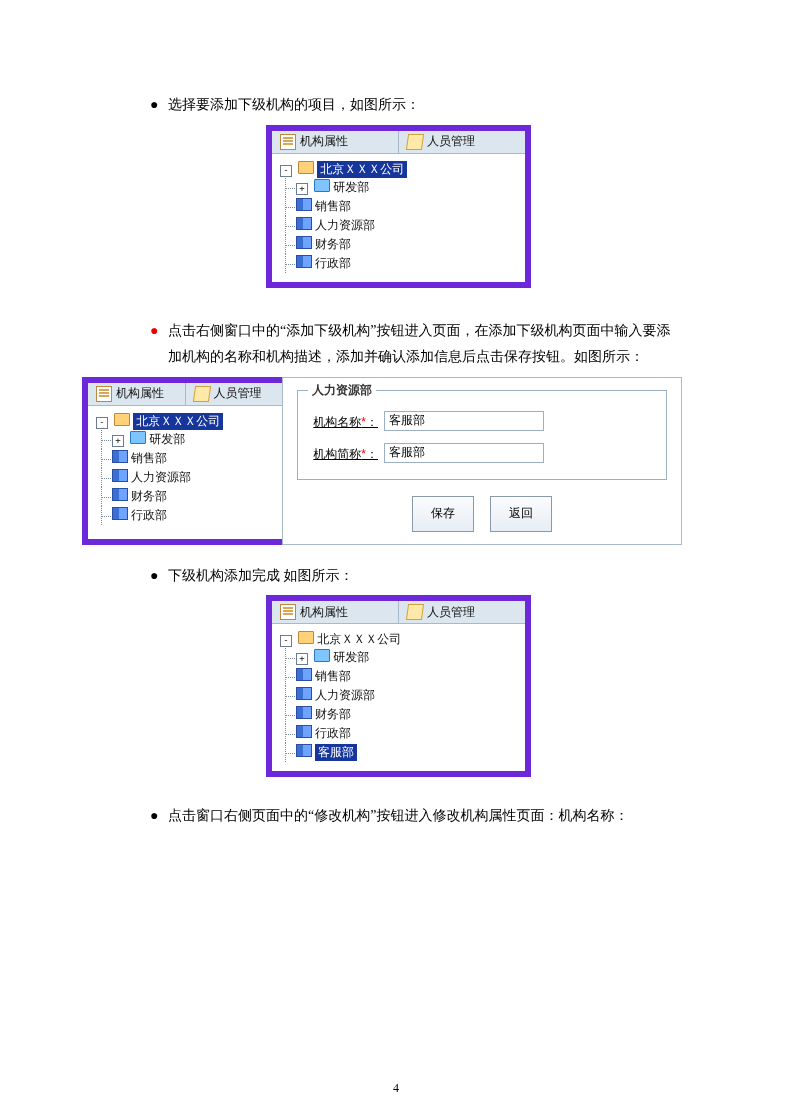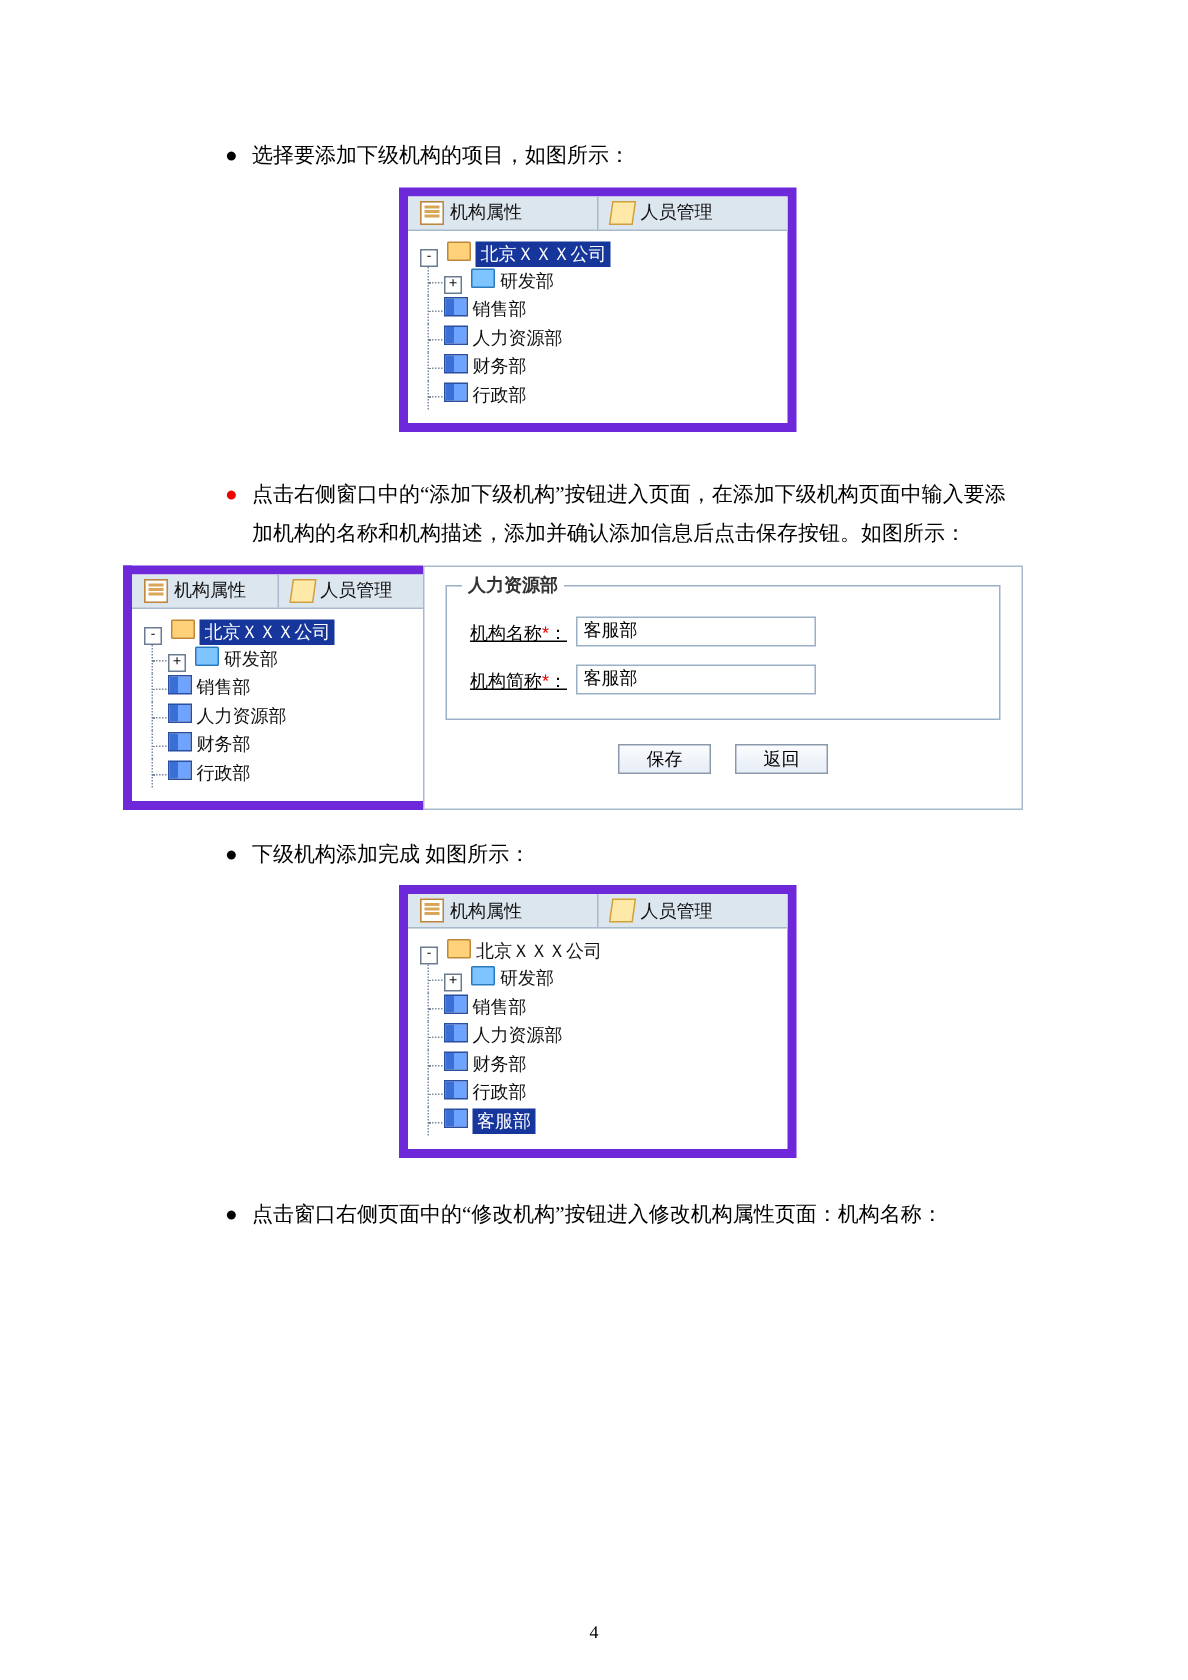--- a/index.html
+++ b/index.html
@@ -144,21 +144,21 @@
     border:1px solid #9bb0c7; font-family:inherit; font-size:12px;
     padding:2px 4px; resize:none; width:270px; height:70px;
     overflow-y: scroll;
   }
   .btnbar {
     display:flex; justify-content:center; gap:16px;
     padding: 8px 0 12px 0;
   }
   button.win {
     font-family:"Microsoft YaHei","SimSun",sans-serif;
-    font-size:12px; width:62px; height:20px;
+    font-size:12px; width:62px; height:36px;
     border:1px solid #8a98ab;
     background: linear-gradient(#fbfcfe,#e6edf5);
     cursor:pointer;
   }
   .section-head {
     font-weight: bold;
     margin: 18px 0 6px 0;
   }
   .pagenum {
     position: absolute;

